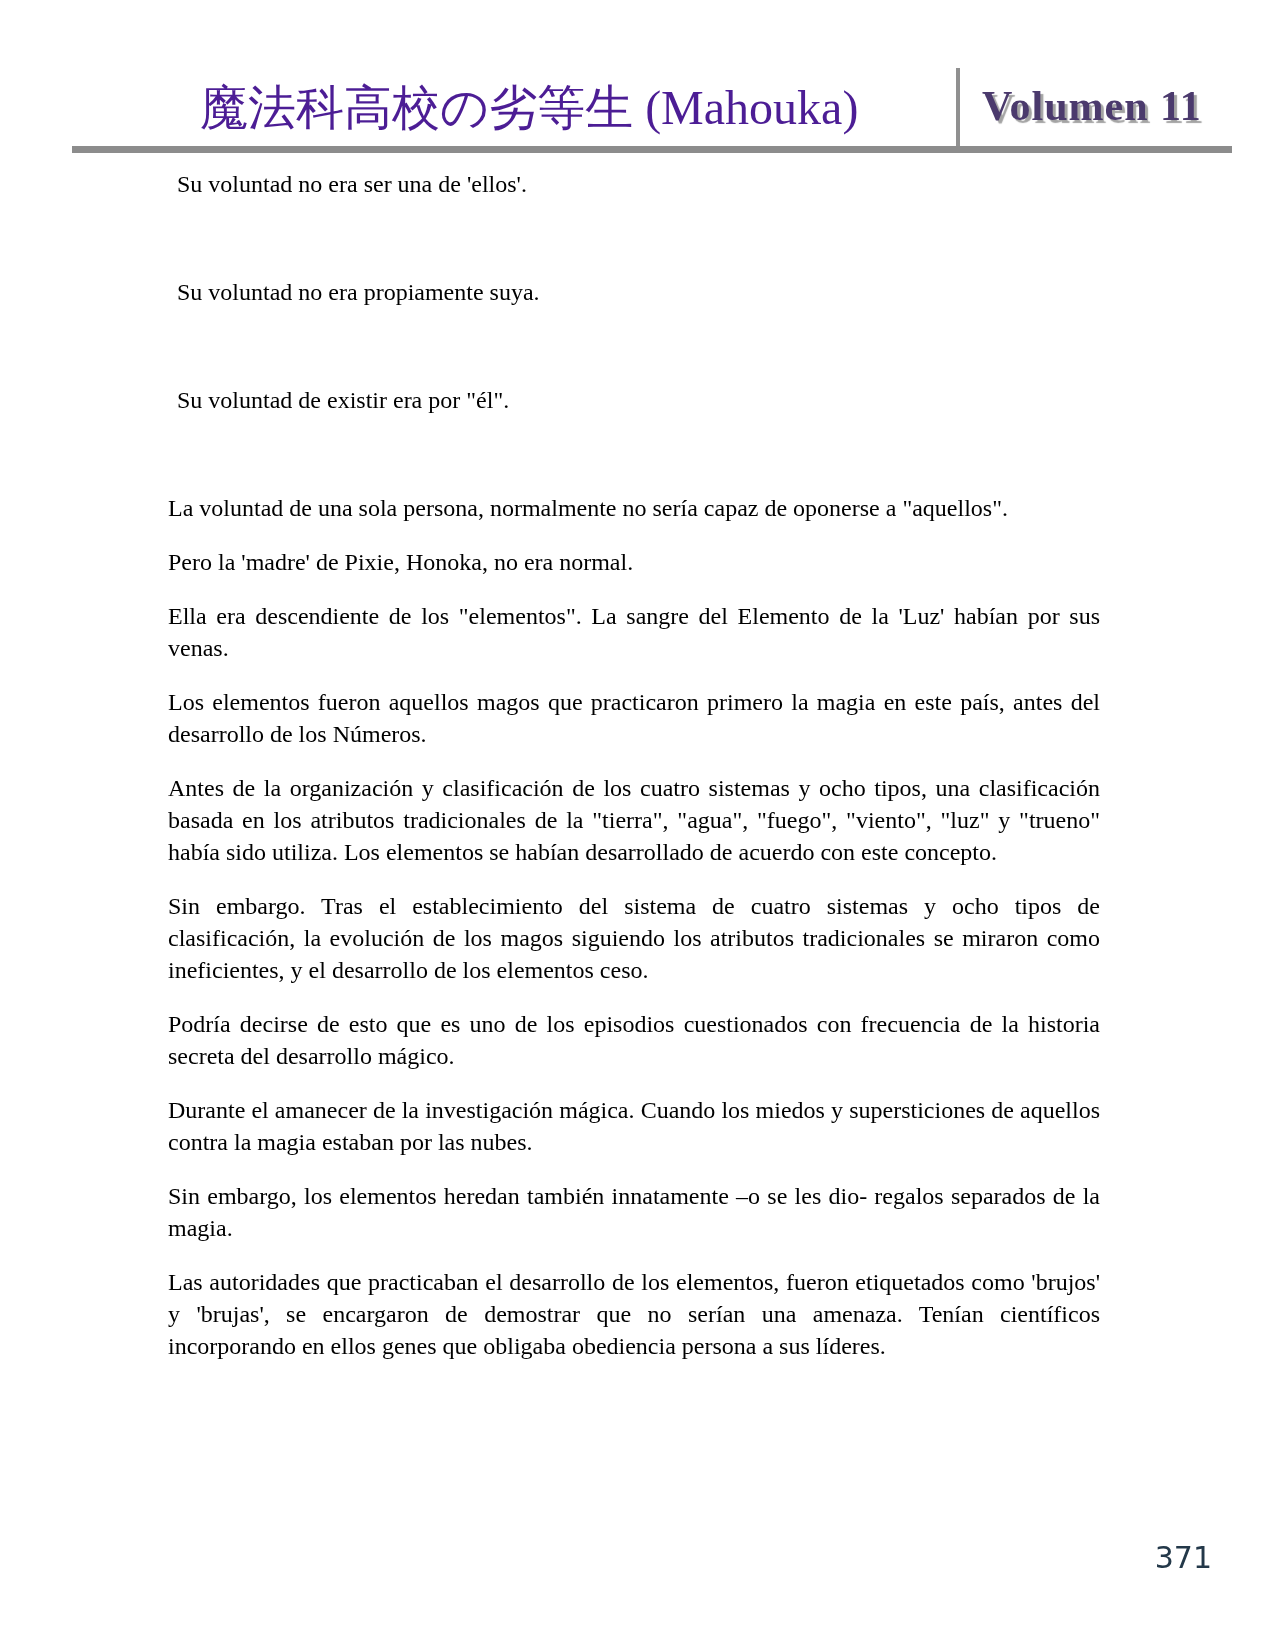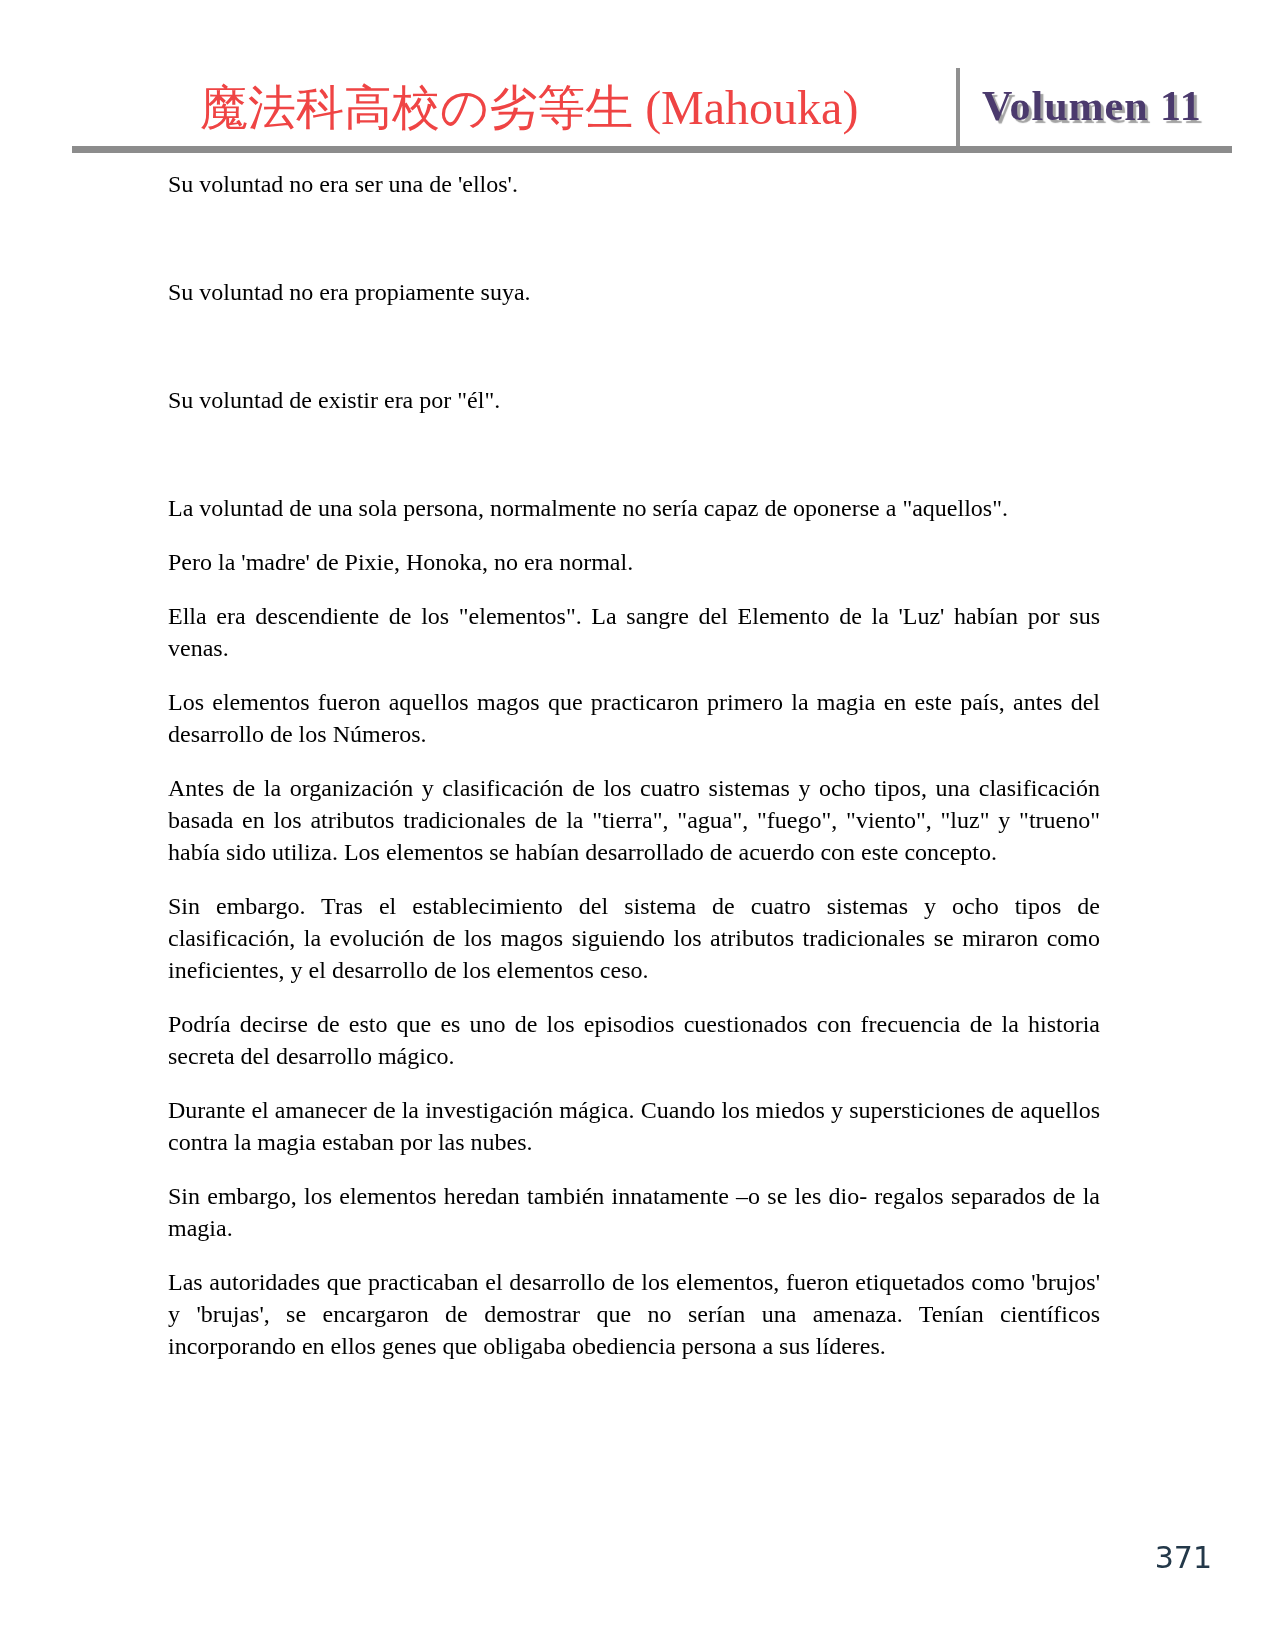--- a/index.html
+++ b/index.html
@@ -25,21 +25,21 @@
     height: 7px;
     background: #8c8c8c;
   }
   .doc-title {
     position: absolute;
     left: 200px;
     top: 70px;
     height: 76px;
     line-height: 76px;
     font-size: 48px;
-    color: #ef4444;
+    color: #4c1d95;
     white-space: nowrap;
     font-family: "Liberation Serif", serif;
   }
   .volume-divider {
     position: absolute;
     left: 956px;
     top: 68px;
     width: 4px;
     height: 78px;
     background: #909090;
@@ -68,20 +68,21 @@
     font-size: 24px;
     line-height: 32px;
     color: #000000;
     text-align: justify;
   }
   .body-text p {
     margin: 0 0 22px 0;
   }
   .body-text p.wide {
     margin-bottom: 76px;
+    margin-left: 9px;
   }
 
   
   .page-number {
     position: absolute;
     right: 63px;
     top: 1540px;
     font-size: 30px;
     color: #233849;
     font-family: "DejaVu Sans", "Liberation Sans", sans-serif;

